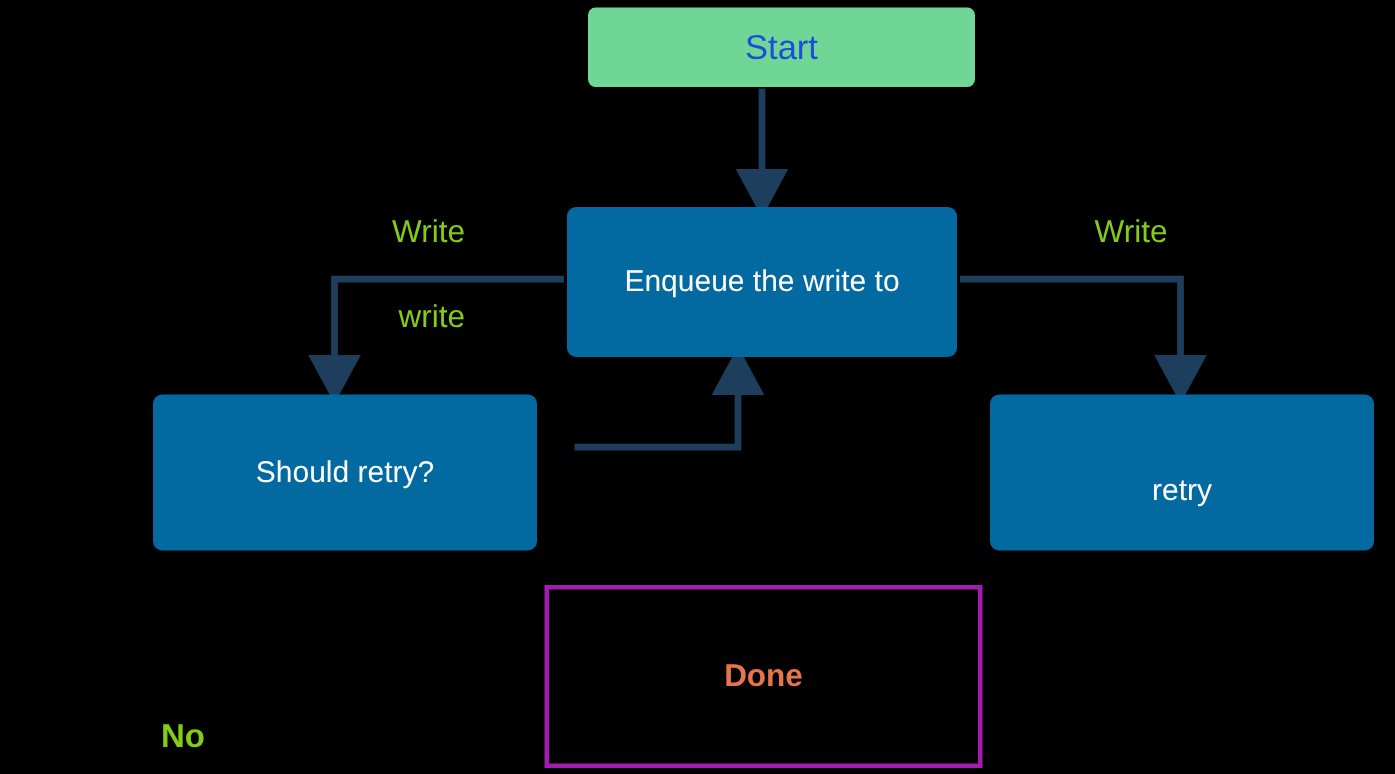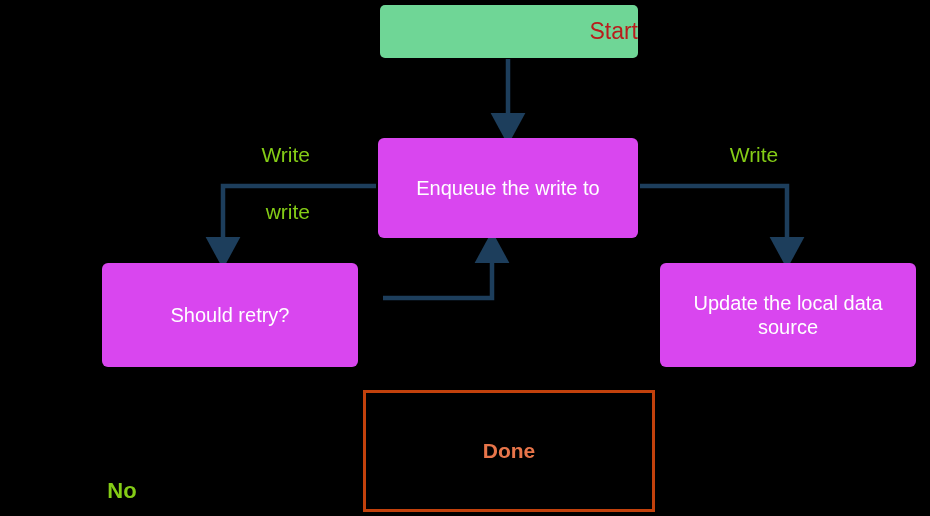--- a/index.html
+++ b/index.html
@@ -18,33 +18,32 @@
   .node {
     position: absolute;
     box-sizing: border-box;
     display: flex;
     align-items: center;
     justify-content: center;
     text-align: center;
     line-height: 1.22;
   }
   .node-start {
-    left: 380px;
+    left: 392px;
     top: 5px;
     width: 258px;
     height: 53px;
     background: #6FD696;
     border-radius: 5px;
-    color: #b91c1c;
+    color: #1d4ed8;
     font-size: 23px;
     font-weight: 400;
-    justify-content: flex-end;
   }
   .node-process {
-    background: #d946ef;
+    background: #0369a1;
     border-radius: 6px;
     color: #ffffff;
     font-size: 20px;
     font-weight: 400;
     padding: 0 14px;
   }
   .node-enqueue {
     left: 378px;
     top: 138px;
     width: 260px;
@@ -61,21 +60,21 @@
     top: 263px;
     width: 256px;
     height: 104px;
   }
   .node-done {
     left: 363px;
     top: 390px;
     width: 292px;
     height: 122px;
     background: transparent;
-    border: 3px solid #c2410c;
+    border: 3px solid #a21caf;
     color: #E8754A;
     font-size: 21px;
     font-weight: 700;
   }
   .edge-label {
     position: absolute;
     color: #84cc16;
     font-size: 21px;
     line-height: 1.35;
     white-space: pre-line;
@@ -158,22 +157,22 @@
       <span>Enqueue the write to</span><br>
     </span>
   </div>
 
   <div class="node node-process node-retry">
     <span>Should retry?</span>
   </div>
 
   <div class="node node-process node-update">
     <span>
-      <span>Update the local data</span><br>
-      <span>source</span>
+      <br>
+      <span>retry</span>
     </span>
   </div>
 
   <div class="node node-done">
     <span>Done</span>
   </div>
 
   <div class="edge-label label-write-failed">
     <span>Write</span><br>
     <span>write</span>

